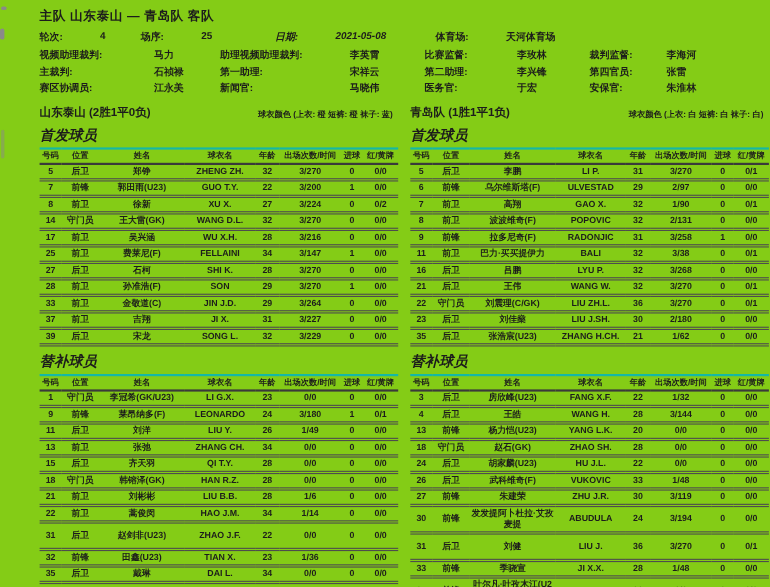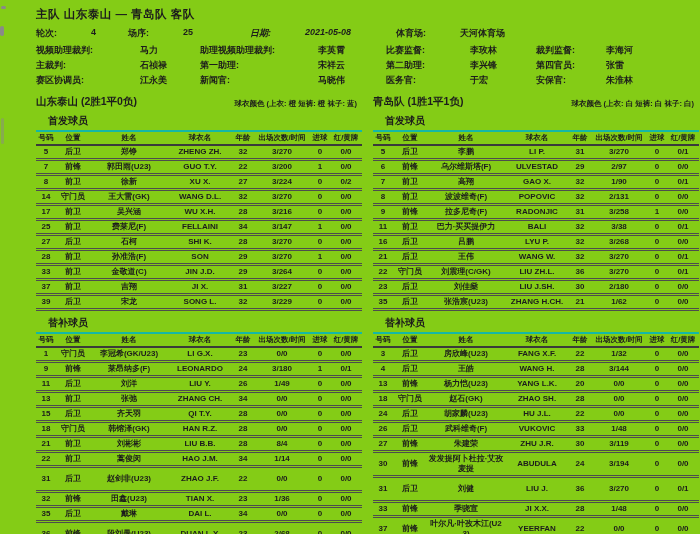--- a/index.html
+++ b/index.html
@@ -28,21 +28,21 @@
   .off-row{display:grid;grid-template-columns:104px 60px 118px 68px 84px 66px 70px auto;
     font-size:9px;margin-top:2px;}
   .off-row .o-lbl{white-space:nowrap;}
   .off-row .o-val{white-space:nowrap;}
 
   .teams{display:flex;gap:16px;margin-top:8px;}
   .team{flex:1;min-width:0;}
   .team-head{display:flex;align-items:flex-end;justify-content:space-between;gap:12px;}
   .team-name{font-size:10.5px;white-space:nowrap;}
   .team-kit{font-size:7.5px;white-space:nowrap;margin-left:4px;}
-  .sec-label{font-size:10px;margin:5px 0 2px 12px;}
+  .sec-label{font-size:13px;margin:5px 0 2px 0;font-style:italic;}
 
   table{width:100%;border-collapse:collapse;table-layout:fixed;}
   col.c-num{width:20px;}  col.c-pos{width:34px;}  col.c-name{width:78px;}
   col.c-jersey{width:64px;} col.c-age{width:22px;} col.c-apps{width:56px;}
   col.c-goals{width:20px;} col.c-cards{width:32px;}
   thead tr{border-top:2px solid #14b8a6;border-bottom:2px solid #3a3a3a;height:13px;}
   th{font-size:7.5px;padding:1px 0;text-align:center;white-space:nowrap;overflow:hidden;}
   tbody tr{border-bottom:3px double #4d4d4d;height:14px;}
   td{font-size:8px;padding:1px 0;text-align:center;line-height:10px;
      overflow:hidden;word-break:break-all;}
@@ -339,21 +339,21 @@
               <td>0/0</td>
               <td>0</td>
               <td>0/0</td>
             </tr>
             <tr>
               <td>21</td>
               <td>前卫</td>
               <td>刘彬彬</td>
               <td>LIU B.B.</td>
               <td>28</td>
-              <td>8/4</td>
+              <td>1/6</td>
               <td>0</td>
               <td>0/0</td>
             </tr>
             <tr>
               <td>22</td>
               <td>前卫</td>
               <td>蒿俊闵</td>
               <td>HAO J.M.</td>
               <td>34</td>
               <td>1/14</td>

